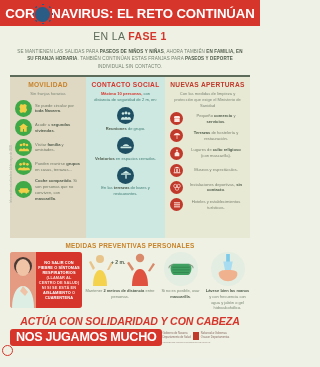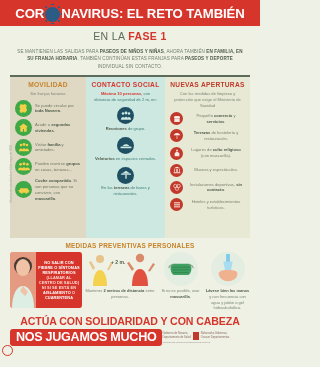--- a/index.html
+++ b/index.html
@@ -145,21 +145,21 @@
   .dist-art { position: relative; width: 72px; height: 34px; }
   .dist-art .m2 {
     position: absolute; left: 27px; top: 7px; font-size: 5px;
     font-weight: bold; color: #4f5c4b;
   }
 
   
   .foot { padding: 4px 10px 0; }
   .foot-1 {
     color: #d6352b; font-weight: bold; font-size: 10.6px;
-    letter-spacing: -0.1px; text-align: center;
+    letter-spacing: -0.1px; text-align: center; font-style: italic;
   }
   .foot-2row { display: flex; align-items: center; margin-top: 2px; }
   .foot-2 {
     background: #d6352b; color: #fff; font-weight: bold;
     font-size: 12.6px; padding: 1px 6px 2px; border-radius: 3px;
     letter-spacing: -0.3px; white-space: nowrap;
   }
   .logos { flex: 1; }
   .logo-line { display: flex; align-items: center; gap: 2px; }
   .logo-txt { font-size: 2.7px; color: #8b6a62; line-height: 1.25; }
@@ -178,21 +178,21 @@
   }
 </style>
 </head>
 <body>
 
 <div class="page">
 
   <div class="title-bar">
     <span class="title-txt">COR</span>
     <span class="virus"></span>
-    <span class="title-txt">NAVIRUS: EL RETO TAMBIÉN</span>
+    <span class="title-txt">NAVIRUS: EL RETO CONTINÚAN</span>
   </div>
 
   <div class="phase">
     <span>EN LA </span><b>FASE 1</b>
   </div>
 
   <div class="lede">
     <span>SE MANTIENEN LAS SALIDAS PARA </span><b>PASEOS DE NIÑOS Y NIÑAS</b><span>, AHORA TAMBIÉN </span><b>EN FAMILIA, EN SU FRANJA HORARIA</b><span>. TAMBIÉN CONTINÚAN ESTAS FRANJAS PARA </span><b>PASEOS Y DEPORTE</b><span> INDIVIDUAL SIN CONTACTO.</span>
   </div>
 

